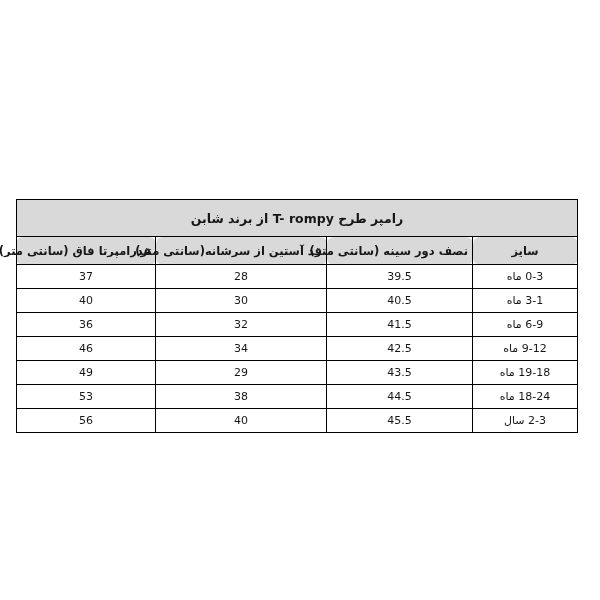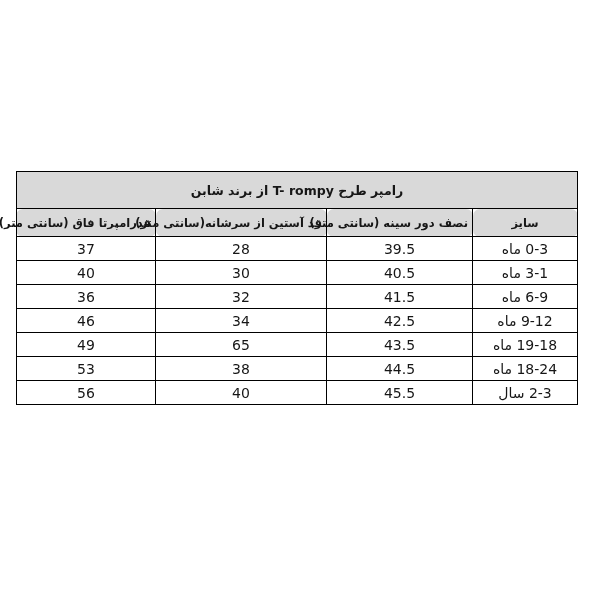--- a/index.html
+++ b/index.html
@@ -11,21 +11,21 @@
     height: 600px;
     background: #ffffff;
     font-family: "DejaVu Sans", "Liberation Sans", sans-serif;
     overflow: hidden;
     position: relative;
   }
 
   #chart-wrap {
     position: absolute;
     left: 17px;
-    top: 171px;
+    top: 199px;
     width: 561px;
   }
 
   table.size-chart {
     width: 561px;
     border-collapse: collapse;
     table-layout: fixed;
     direction: rtl;
   }
 
@@ -56,21 +56,21 @@
     font-weight: bold;
     padding: 0 4px;
     white-space: nowrap;
     border-radius: 7px;
   }
 
   
   tr.data-row td {
     height: 23px;
     background: #ffffff;
-    font-size: 14px;
+    font-size: 11px;
     font-weight: normal;
   }
 
   
   col.c-size   { width: 105px; }
   col.c-chest  { width: 146px; }
   col.c-sleeve { width: 171px; }
   col.c-length { width: 139px; }
 
   .num { font-family: "DejaVu Sans", "Liberation Sans", sans-serif; }
@@ -118,21 +118,21 @@
         </tr>
         <tr class="data-row">
           <td class="num">9-12 ماه</td>
           <td class="num">42.5</td>
           <td class="num">34</td>
           <td class="num">46</td>
         </tr>
         <tr class="data-row">
           <td class="num">19-18 ماه</td>
           <td class="num">43.5</td>
-          <td class="num">65</td>
+          <td class="num">29</td>
           <td class="num">49</td>
         </tr>
         <tr class="data-row">
           <td class="num">18-24 ماه</td>
           <td class="num">44.5</td>
           <td class="num">38</td>
           <td class="num">53</td>
         </tr>
         <tr class="data-row">
           <td class="num">2-3 سال</td>

